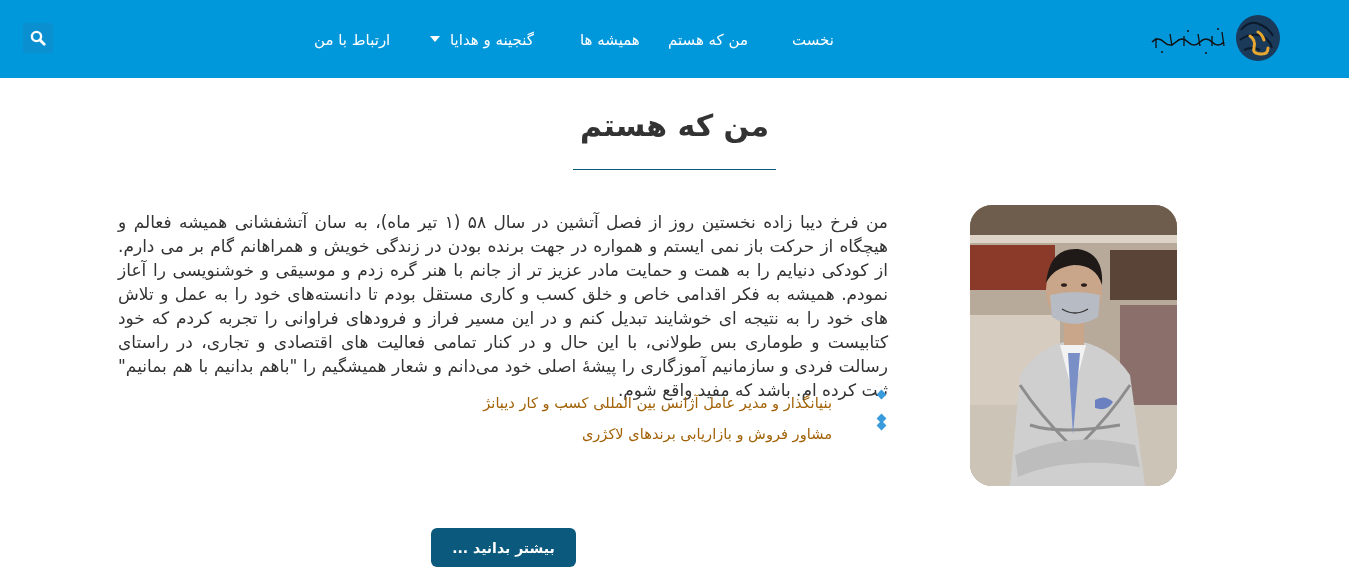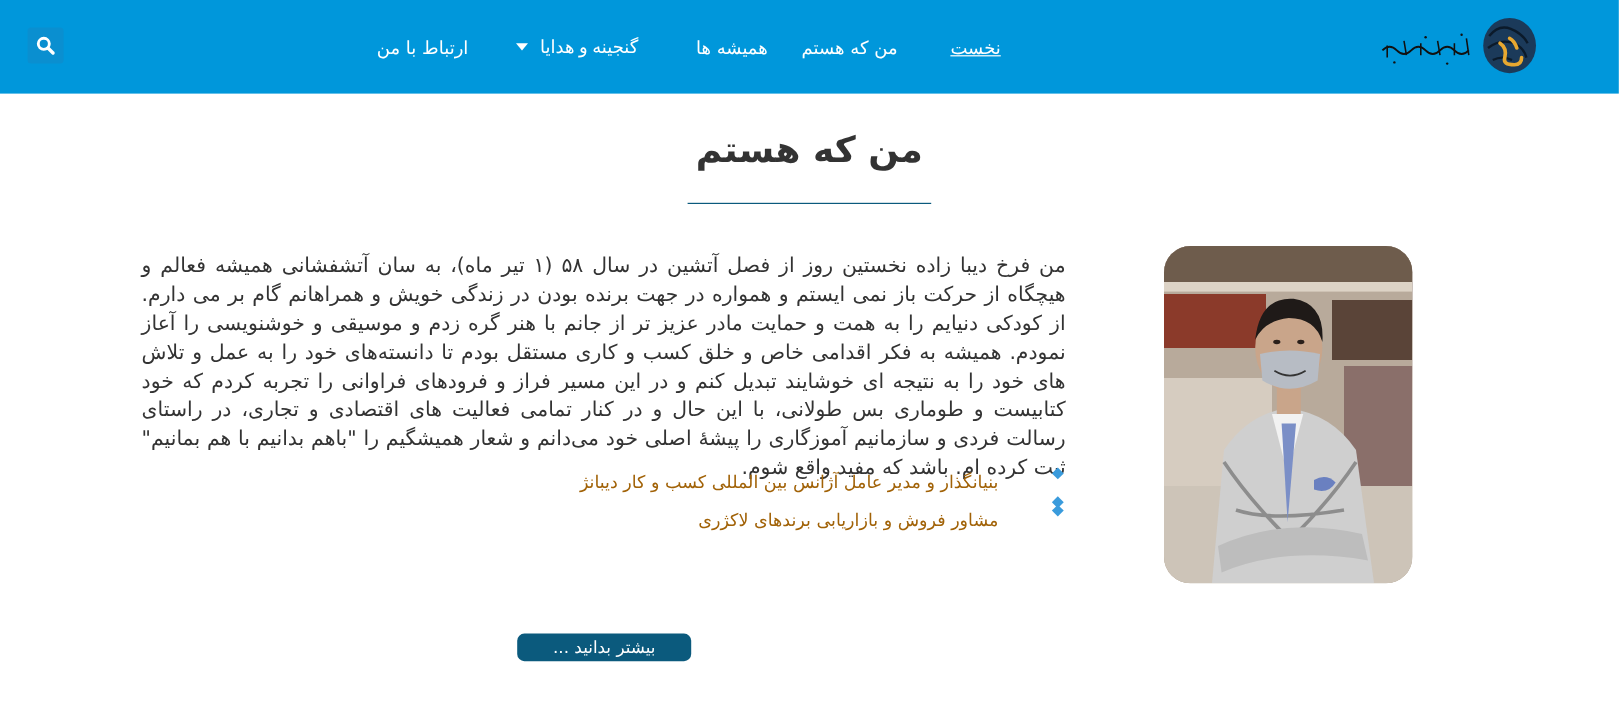--- a/index.html
+++ b/index.html
@@ -122,30 +122,31 @@
       transform: rotate(45deg);
       margin-left: 10px;
       margin-right: 3px;
       flex-shrink: 0;
     }
     .more-btn {
       position: absolute;
       top: 528px;
       left: 431px;
       width: 145px;
-      height: 23px;
+      height: 39px;
       background: #0b5a7d;
       color: #ffffff;
       border-radius: 6px;
       font-size: 14px;
       display: flex;
       align-items: center;
       justify-content: center;
       cursor: pointer;
       direction: rtl;
+      font-weight: bold;
     }
     .portrait {
       position: absolute;
       top: 205px;
       left: 970px;
       width: 207px;
       height: 281px;
       border-radius: 22px;
       overflow: hidden;
       background: linear-gradient(180deg, #6b5a4c 0%, #8a7463 20%, #b9a999 45%, #d8d0c5 75%, #c9c0b4 100%);
@@ -166,24 +167,24 @@
       <circle cx="58" cy="41" r="1" fill="#111"></circle>
       <circle cx="70" cy="17" r="1" fill="#111"></circle>
 
       <ellipse cx="110" cy="26" rx="22" ry="23" fill="#1b3a5a"></ellipse>
       <path d="M93 18 q8 -10 18 -6 q10 4 14 12 M92 28 q10 -8 22 -4 q8 4 10 12 M96 38 q8 -4 16 0" stroke="#0b1a2a" stroke-width="2" fill="none"></path>
       <path d="M102 24 q6 4 4 12 q-2 6 8 6 q6 0 6 -6 M110 20 q4 2 6 8" stroke="#e8a830" stroke-width="3" fill="none" stroke-linecap="round"></path>
     </svg>
   </div>
 
   <nav class="nav">
-    <a class="nav-item" style="left:492px;text-decoration:underline;">نخست</a>
+    <a class="nav-item" style="left:492px;">نخست</a>
     <a class="nav-item" style="left:368px;">من که هستم</a>
     <a class="nav-item" style="left:280px;">همیشه ها</a>
-    <a class="nav-item" style="left:130px;font-family:Liberation Serif, serif;">
+    <a class="nav-item" style="left:130px;">
       <span>گنجینه و هدایا</span><span class="nav-caret"></span>
     </a>
     <a class="nav-item" style="left:14px;">ارتباط با من</a>
   </nav>
 
   <div class="search-btn">
     <svg width="16" height="16" viewBox="0 0 16 16">
       <circle cx="6.5" cy="6.5" r="4.6" stroke="#ffffff" stroke-width="2.4" fill="none"></circle>
       <line x1="10" y1="10" x2="14.2" y2="14.2" stroke="#ffffff" stroke-width="2.8" stroke-linecap="round"></line>
     </svg>

